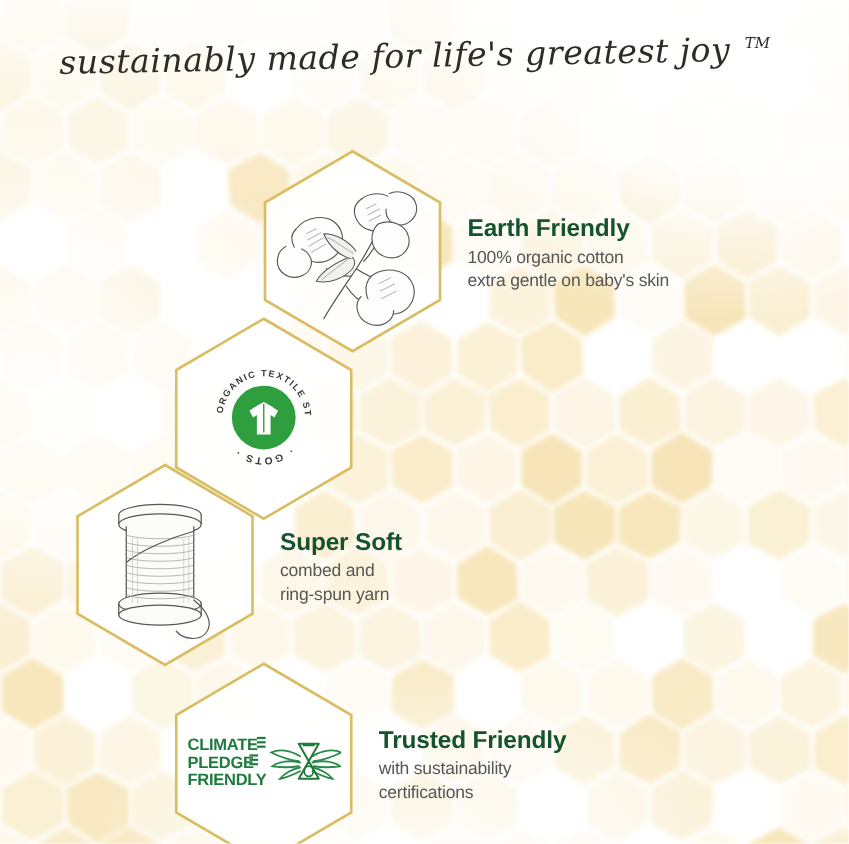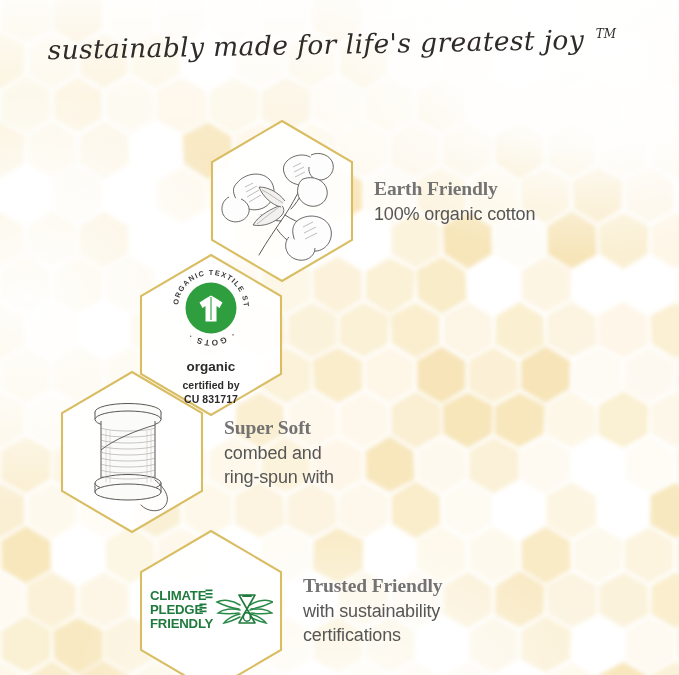--- a/index.html
+++ b/index.html
@@ -77,32 +77,32 @@
     display: flex;
     flex-direction: column;
     align-items: center;
     justify-content: center;
   }
 
   .feature-text {
     flex: 1 1 auto;
   }
   .feature-title {
-    font-family: Liberation Serif, serif;
+    font-family: Liberation Sans, sans-serif;
     font-weight: bold;
     font-size: 19.5px;
-    color: #737373;
+    color: #14532d;
     letter-spacing: -0.1px;
     line-height: 1.24;
     margin: 0 0 1px 0;
   }
   .feature-line {
     font-family: "Liberation Sans", sans-serif;
     font-weight: normal;
-    font-size: 18px;
+    font-size: 14px;
     color: #565656;
     line-height: 1.33;
     letter-spacing: -0.15px;
   }
 
   
   #feature-earth        { left: 208px; top: 118px; }
   #feature-responsible  { left: 137px; top: 252px; }
   #feature-soft         { left: 58px;  top: 369px; }
   #feature-trusted      { left: 137px; top: 528px; }
@@ -470,20 +470,21 @@
             <path d="M26,52 L34,48 M27,57 L38,51 M28,62 L40,55 M30,67 L42,60"></path>
             <path d="M74,32 L82,28 M75,37 L85,32 M76,42 L86,37"></path>
             <path d="M84,92 L94,87 M85,98 L97,92 M86,104 L98,98"></path>
           </g>
         </svg>
       </div>
     </div>
     <div class="feature-text">
       <div class="feature-title">Earth Friendly</div>
       <div class="feature-line">100% organic cotton</div>
+      <div class="feature-line">extra gentle on baby's skin</div>
     </div>
   </div>
 
   <div class="feature" id="feature-responsible">
     <div class="hex-badge">
       <svg class="hex-frame" width="148" height="166" viewBox="0 0 148 166" xmlns="http://www.w3.org/2000/svg">
         <polygon points="74,3 144,44 144,122 74,163 4,122 4,44" fill="#ffffff" fill-opacity="0.92" stroke="#d9bd63" stroke-width="2.1"></polygon>
       </svg>
       <div class="hex-inner">
         <div class="gots-wrap">
@@ -509,25 +510,20 @@
               <textPath href="#gotsTop" startOffset="50%" text-anchor="middle">
                 <tspan>GLOBAL ORGANIC TEXTILE STANDARD</tspan>
               </textPath>
             </text>
             <text font-family="Liberation Sans, sans-serif" font-size="8.2" font-weight="bold" fill="#3a3a3a" letter-spacing="1.6">
               <textPath href="#gotsBot" startOffset="50%" text-anchor="middle">
                 <tspan>· GOTS ·</tspan>
               </textPath>
             </text>
           </svg>
-          <div class="gots-caption">
-            <div class="gots-organic">organic</div>
-            <div class="gots-certby">certified by</div>
-            <div class="gots-code">CU 831717</div>
-          </div>
         </div>
       </div>
     </div>
     <div class="feature-text">
     </div>
   </div>
 
   <div class="feature" id="feature-soft">
     <div class="hex-badge">
       <svg class="hex-frame" width="148" height="166" viewBox="0 0 148 166" xmlns="http://www.w3.org/2000/svg">
@@ -567,21 +563,21 @@
 
           <g stroke="#b9b5b0" stroke-width="0.45" fill="none">
             <path d="M33,42 L33,94 M37,43 L37,95 M74,43 L74,95 M78,42 L78,94"></path>
           </g>
         </svg>
       </div>
     </div>
     <div class="feature-text">
       <div class="feature-title">Super Soft</div>
       <div class="feature-line">combed and</div>
-      <div class="feature-line">ring-spun with</div>
+      <div class="feature-line">ring-spun yarn</div>
     </div>
   </div>
 
   <div class="feature" id="feature-trusted">
     <div class="hex-badge">
       <svg class="hex-frame" width="148" height="166" viewBox="0 0 148 166" xmlns="http://www.w3.org/2000/svg">
         <polygon points="74,3 144,44 144,122 74,163 4,122 4,44" fill="#ffffff" fill-opacity="0.92" stroke="#d9bd63" stroke-width="2.1"></polygon>
       </svg>
       <div class="hex-inner">
         <div class="cpf-wrap">

